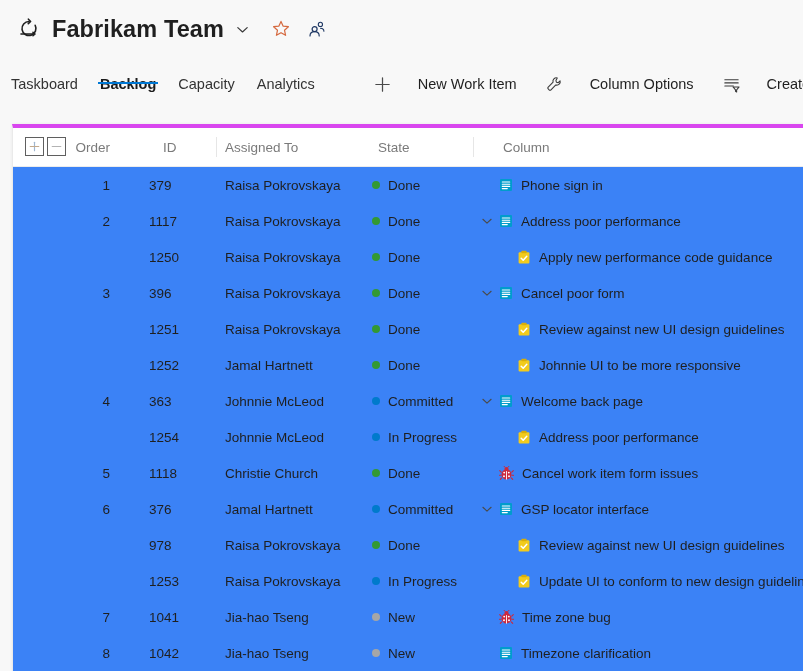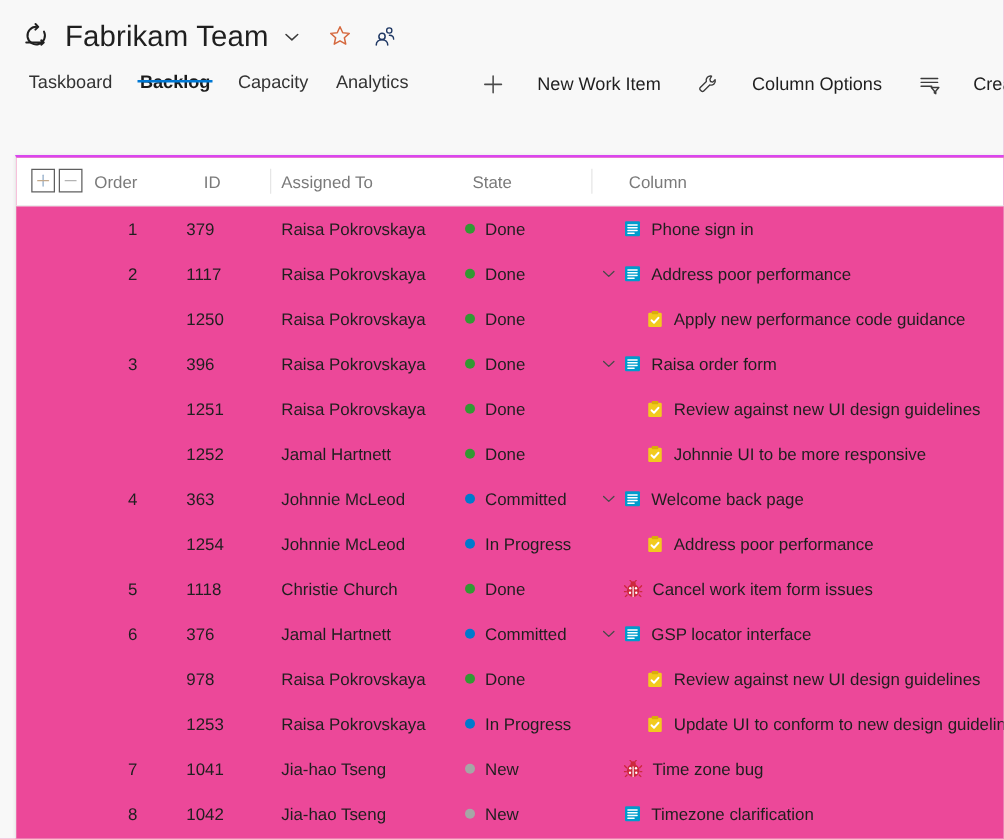--- a/index.html
+++ b/index.html
@@ -25,21 +25,21 @@
     box-sizing: border-box;
   }
   .sprint-icon {
     width: 26px; height: 26px;
     margin-right: 10px;
     display: flex; align-items: center; justify-content: center;
     flex: none;
   }
   .team-title {
     font-size: 23.5px;
-    font-weight: 400;
+    font-weight: 700;
     color: #1f1f1f;
     letter-spacing: 0.1px;
     white-space: nowrap;
   }
   .chev-down-title {
     margin-left: 11px;
     display: flex; align-items: center;
     color: #333;
     flex: none;
   }
@@ -52,23 +52,22 @@
   .people-btn {
     margin-left: 14px;
     display: flex; align-items: center; justify-content: center;
     width: 22px; height: 22px;
     flex: none;
   }
 
   
   .toolbar {
     display: flex;
-    align-items: flex-start;
+    align-items: center;
     height: 52px;
-    padding-left: 12px;
     box-sizing: border-box;
   }
   .tabs { display: flex; align-items: stretch; }
   .tab {
     display: flex; align-items: center;
     padding: 0 11px;
     font-size: 14.5px;
     color: #333;
     position: relative;
     white-space: nowrap;
@@ -100,22 +99,22 @@
   }
   .tb-item .ic { display: flex; align-items: center; color: #3b3b3b; }
 
   
   .grid-panel {
     position: absolute;
     left: 12px;
     top: 124px;
     right: 0;
     bottom: 0;
-    background: #ec4899;
-    border-top: 2px solid #d946ef;
+    background: #3b82f6;
+    border-top: 4px solid #d946ef;
     border-left: 1px solid #eaeaea;
     box-shadow: 0 0 3px rgba(0,0,0,0.07);
     overflow: hidden;
   }
   .grid-head {
     position: relative;
     height: 38px;
     border-bottom: 1px solid #ececec;
     background: #fff;
   }
@@ -365,21 +364,21 @@
               </svg>
             </span>
           </div>
           <div class="cell c-title">
             <span class="wi-icon">
               <svg width="14" height="14" viewBox="0 0 14 14">
                 <rect x="1" y="1" width="12" height="12" rx="1" fill="#009ccc"></rect>
                 <path d="M3.3 4h7.4M3.3 6.2h7.4M3.3 8.4h7.4M3.3 10.6h5" stroke="#ffffff" stroke-width="1.1" stroke-linecap="round"></path>
               </svg>
             </span>
-            <span class="title-text">Raisa order form</span>
+            <span class="title-text">Cancel poor form</span>
           </div>
         </div>
         <div class="row">
           <div class="cell c-order"></div>
           <div class="cell c-id">1251</div>
           <div class="cell c-assigned">Raisa Pokrovskaya</div>
           <div class="cell c-state">
             <span class="dot" style="background:#339933"></span>
             <span>Done</span>
           </div>

